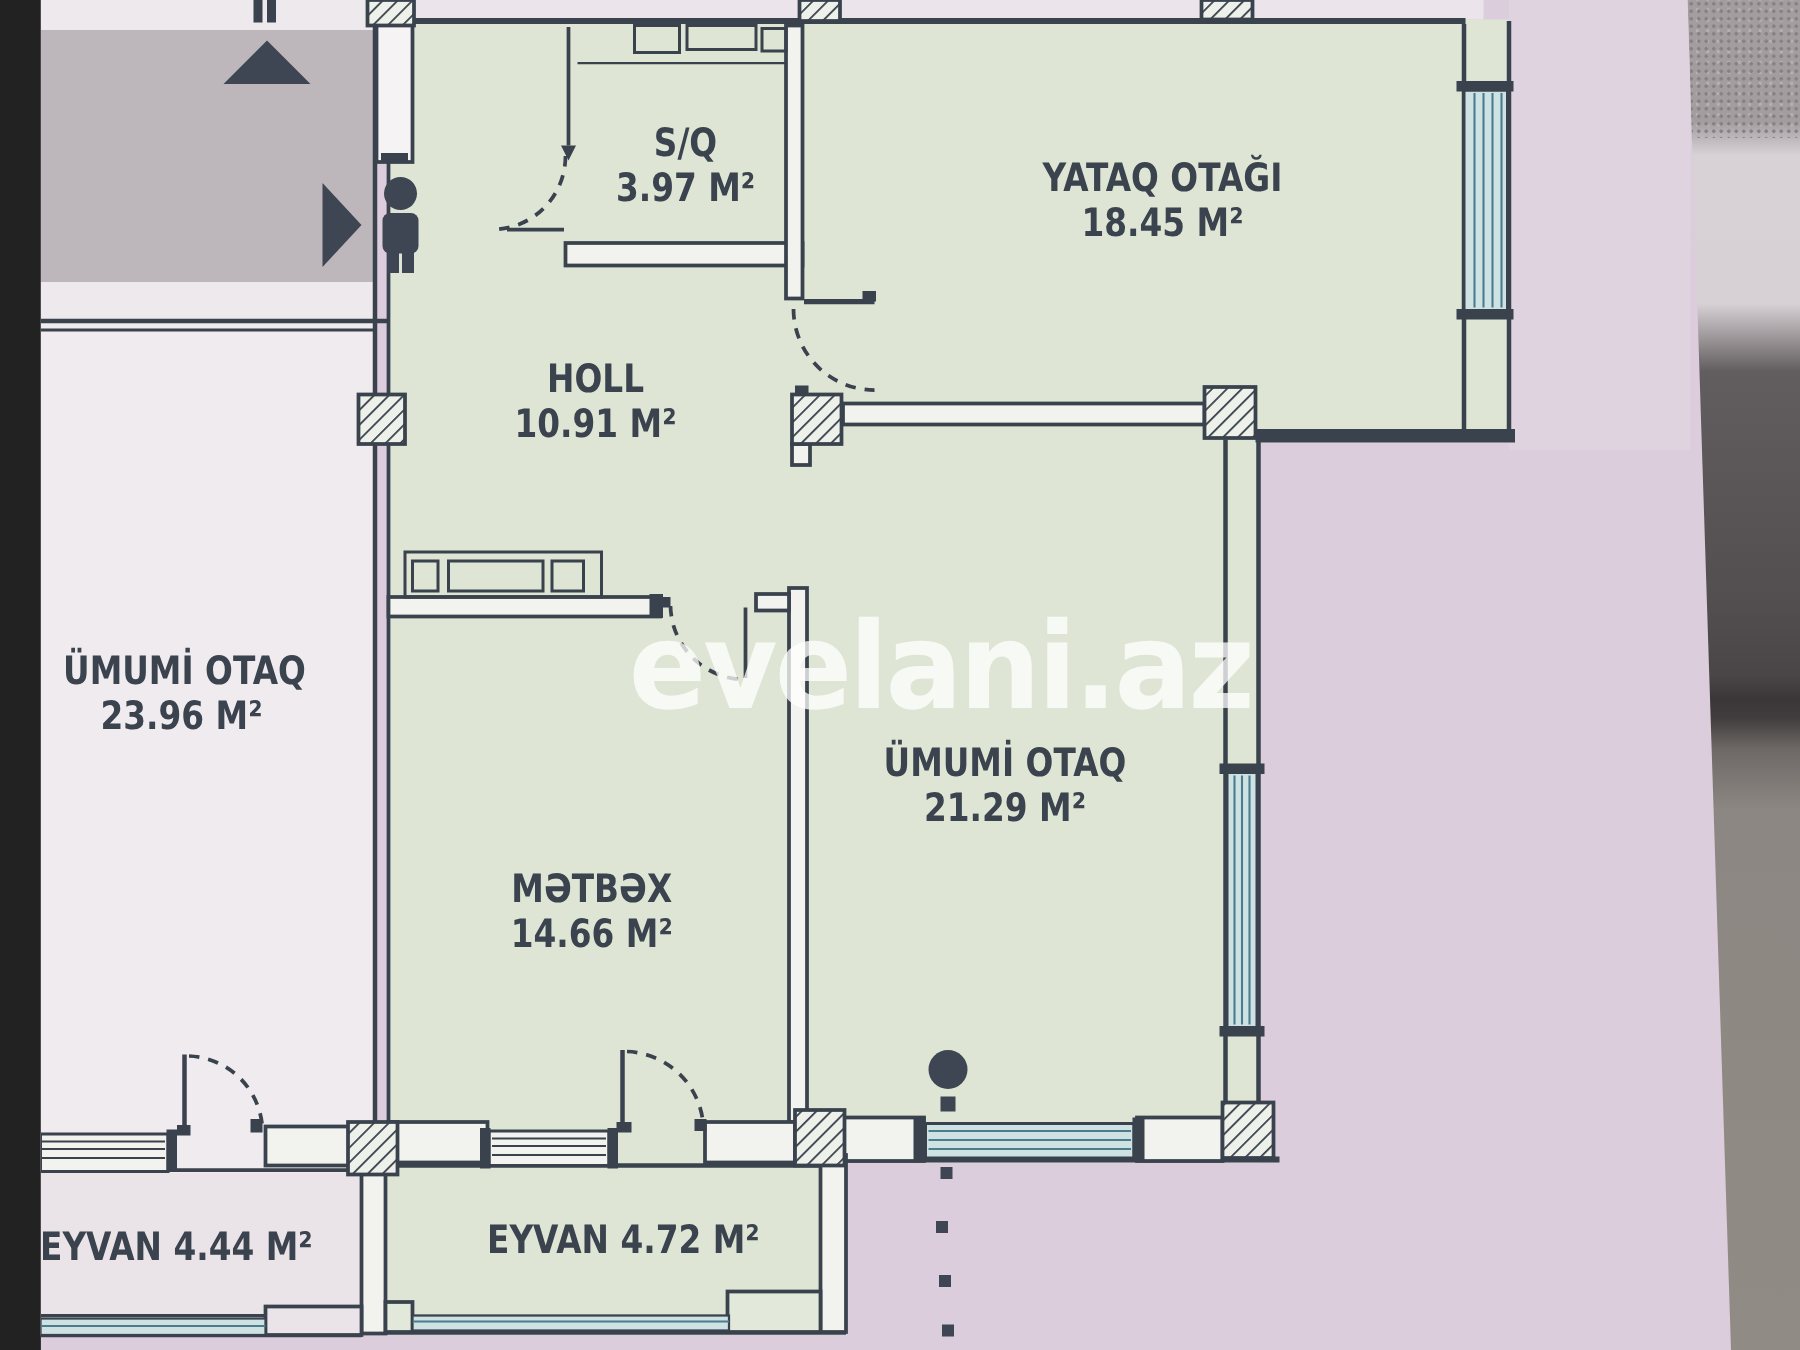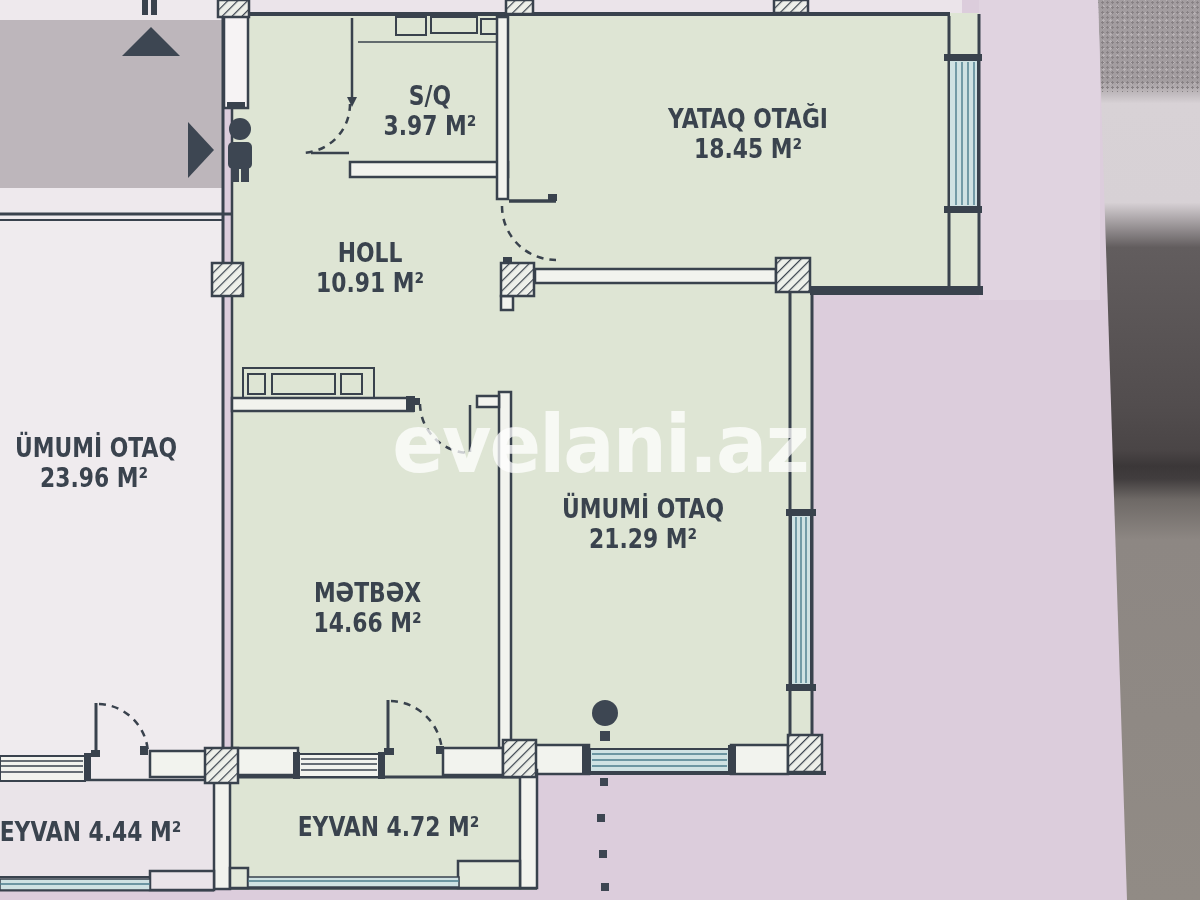--- a/index.html
+++ b/index.html
@@ -21,20 +21,21 @@
     position:absolute;left:1070px;top:0;width:130px;height:92px;
     background-image:radial-gradient(#878184 1.2px, transparent 1.3px),
                      radial-gradient(#b7b1b4 1px, transparent 1.1px);
     background-size:5px 5px,7px 7px;background-position:0 0,2px 3px;
   }
   
   .paper{
     position:absolute;inset:0;
     clip-path:polygon(0 0, 1098px 0, 1127px 100%, 0 100%);
     background:#dccddc;
+    margin-left:27px;
   }
   .fill{position:absolute;}
   .svg-layer{position:absolute;left:0;top:0;z-index:3;}
   
   .room-label{
     position:absolute;z-index:4;text-align:center;
     color:#3a434e;font-weight:700;line-height:30px;font-size:26px;
     transform:scaleX(.84);transform-origin:center;white-space:nowrap;
   }
   .room-label .area{display:block;}

